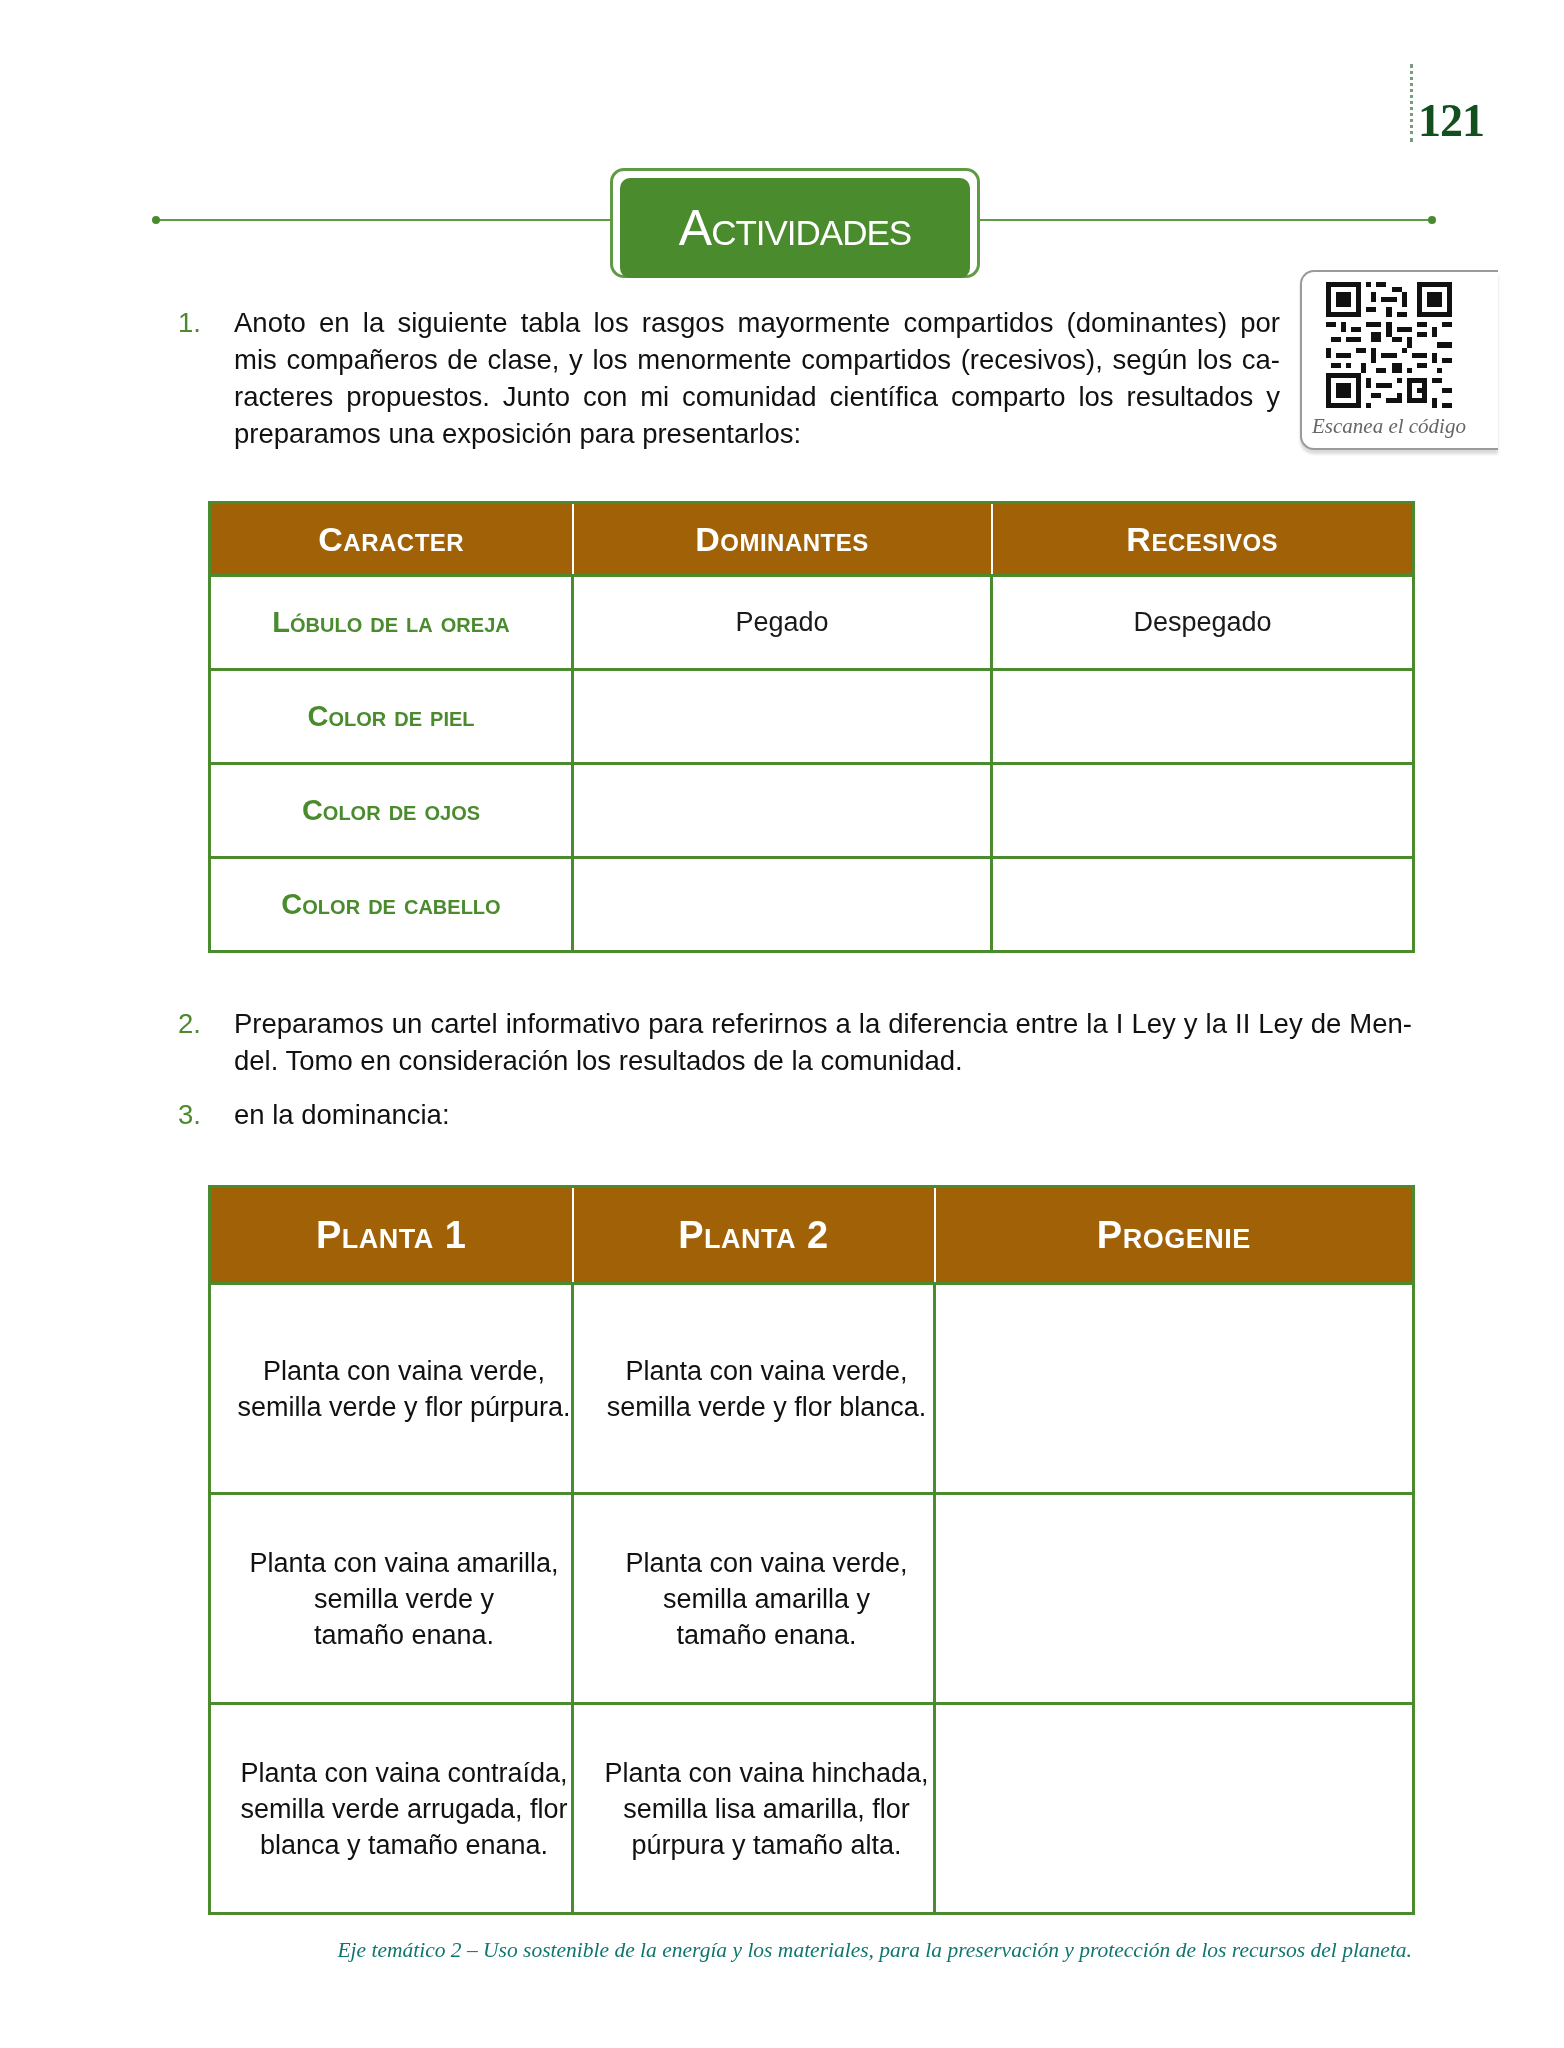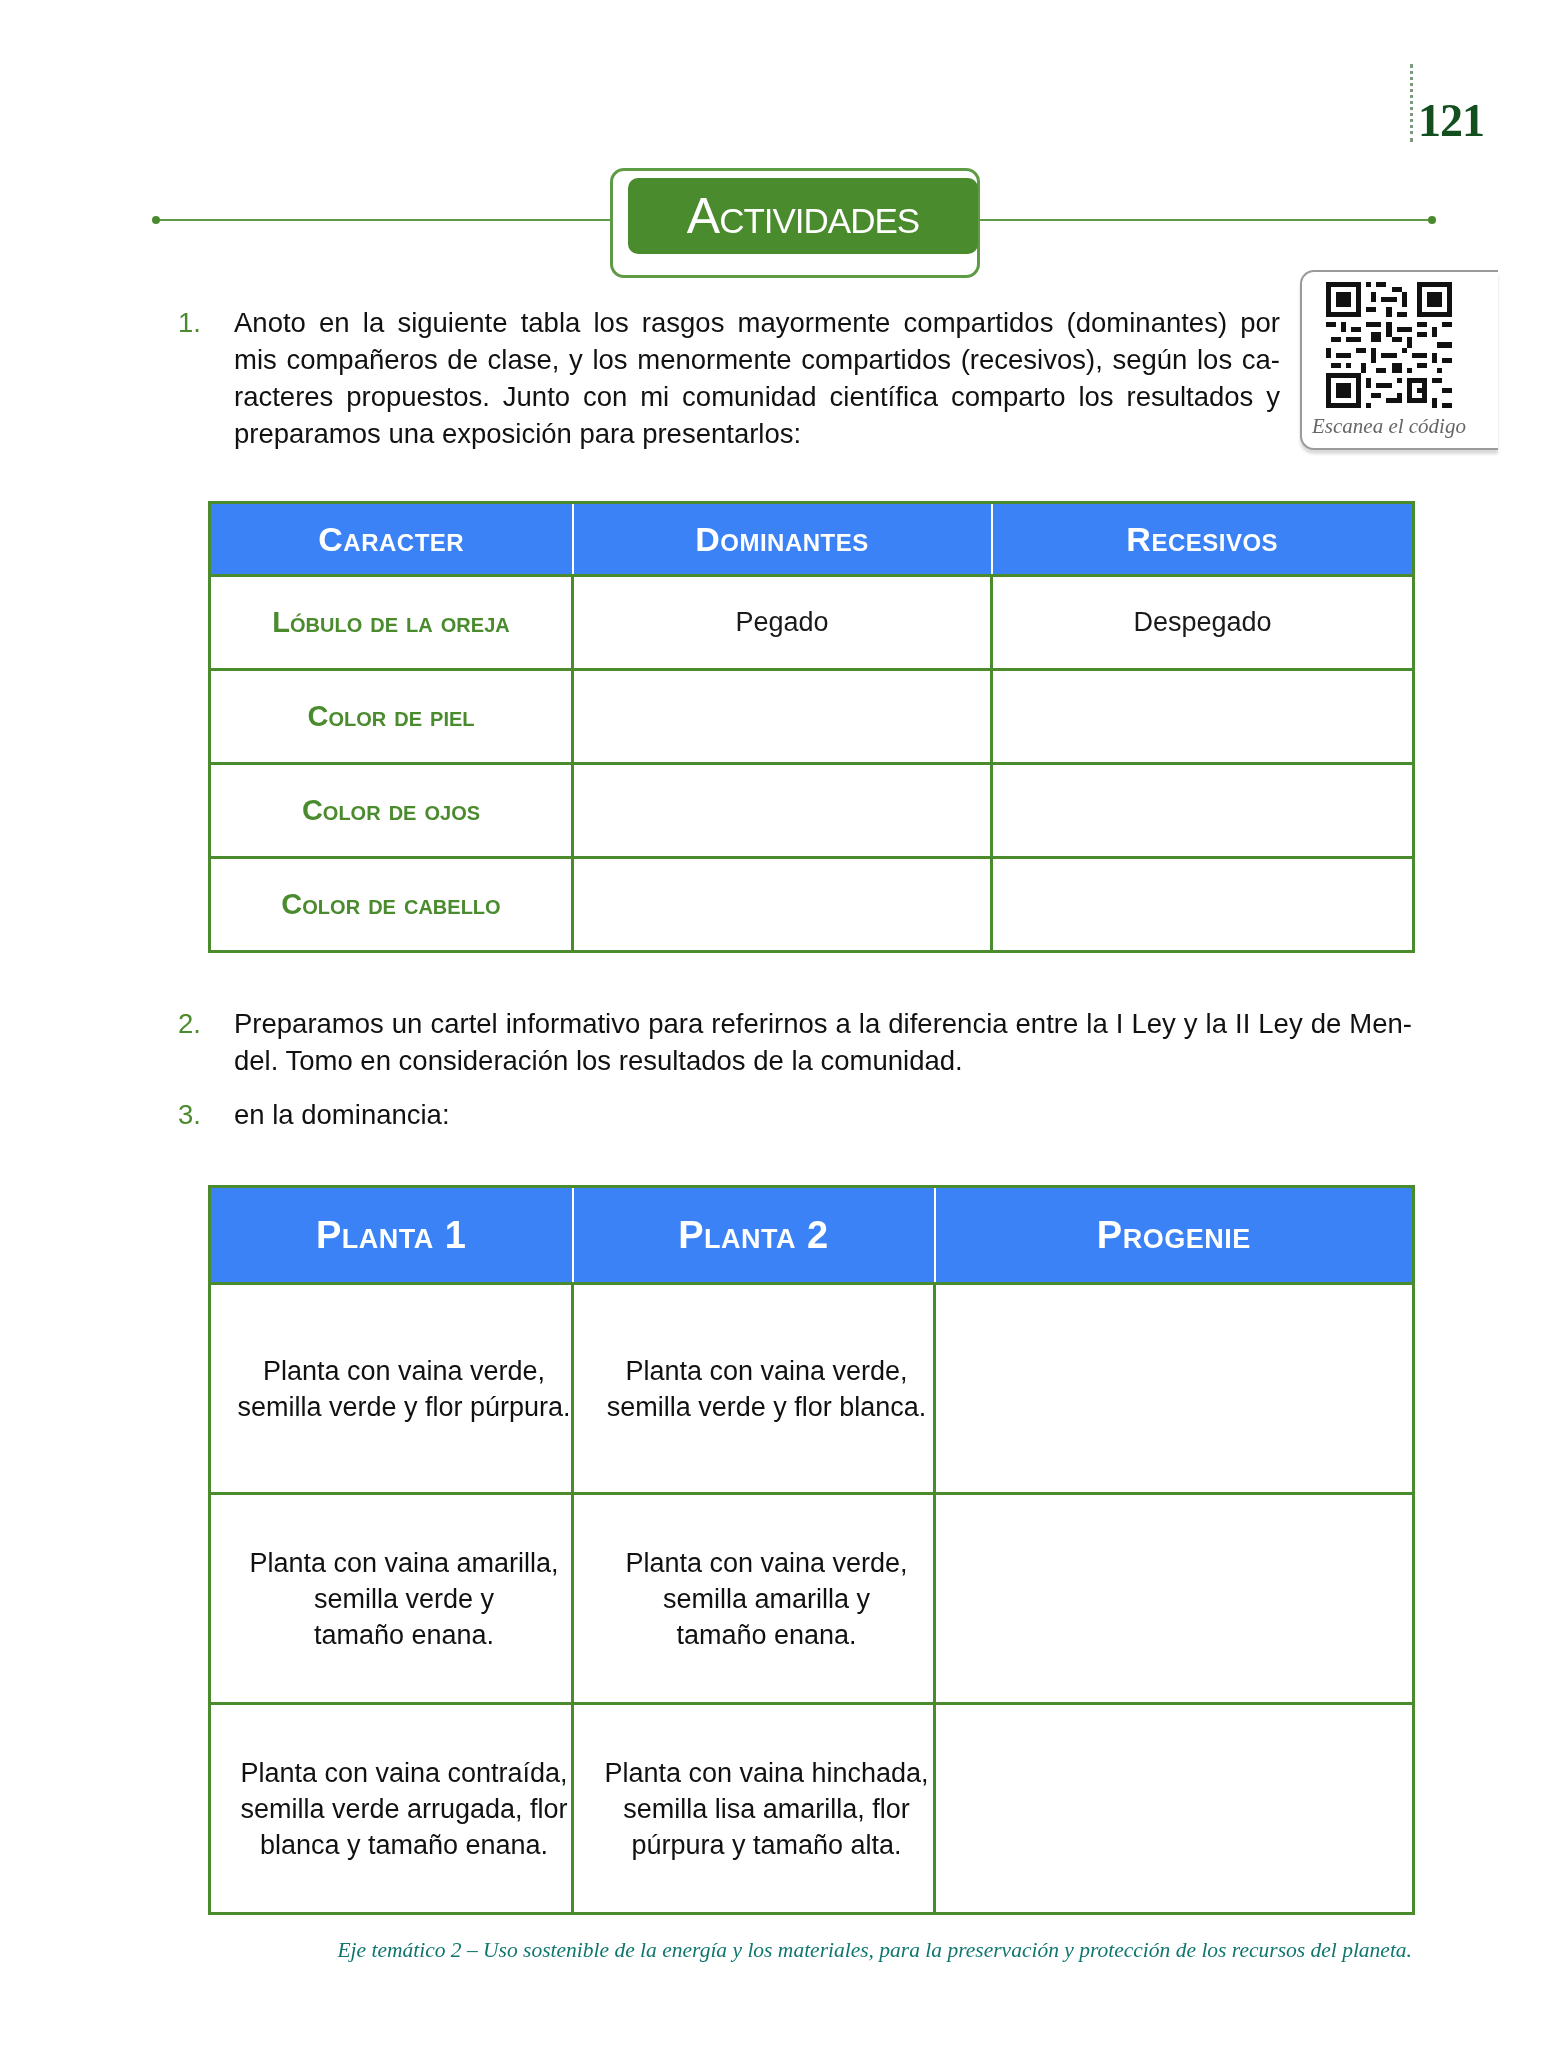--- a/index.html
+++ b/index.html
@@ -27,24 +27,24 @@
     left: 156px; top: 219px; width: 1276px; height: 2px; background: #5f9a45;
   }
   .rule-dot { width: 8px; height: 8px; border-radius: 50%; background: #4a8a2e; top: 216px; }
   .rule-dot.left { left: 152px; }
   .rule-dot.right { left: 1428px; }
   .activities-outer {
     left: 610px; top: 168px; width: 364px; height: 104px;
     border: 3px solid #5f9a45; border-radius: 14px; background: #ffffff;
   }
   .activities-inner {
-    left: 620px; top: 178px; width: 350px; height: 76px;
+    left: 620px; top: 178px; width: 350px; height: 100px;
     background: #4a8b2e; border-radius: 10px;
     display: flex; align-items: center; justify-content: center;
-    color: #ffffff; font-size: 50px; font-variant: small-caps; letter-spacing: -1px; margin-left: 8px;
+    color: #ffffff; font-size: 50px; font-variant: small-caps; letter-spacing: -1px;
   }
 
   
   .qr-card {
     left: 1300px; top: 270px; width: 196px; height: 176px;
     border: 2px solid #9a9a9a; border-right: none; border-radius: 14px 0 0 14px;
     box-shadow: 0 4px 3px rgba(0,0,0,0.15);
     background: #ffffff;
   }
   .qr-code {
@@ -58,21 +58,21 @@
   .line { display: block; margin-left: 26px; }
   .justify-line { text-align-last: justify; }
 
   .item-num { position: absolute; left: 178px; color: #4a8b2e; font-size: 27.5px; line-height: 37px; }
   .item-text { position: absolute; left: 208px; font-size: 27.5px; line-height: 37px; color: #111111; }
 
   
   table { border-collapse: collapse; position: absolute; table-layout: fixed; }
   td, th { border: 3px solid #4a8b2e; text-align: center; vertical-align: middle; padding: 0; }
   th {
-    background: #3b82f6; color: #ffffff; font-weight: bold;
+    background: #a16207; color: #ffffff; font-weight: bold;
     font-variant: small-caps; letter-spacing: 0.5px;
     border-left: 2px solid #ffffff; border-right: 2px solid #ffffff;
     border-top: 3px solid #4a8b2e;
   }
   th:first-child { border-left: 3px solid #4a8b2e; }
   th:last-child { border-right: 3px solid #4a8b2e; }
 
   .table1 { left: 208px; top: 501px; width: 1204px; }
   .table1 th { height: 70px; font-size: 34px; }
   .table1 td { height: 91px; font-size: 27px; }

